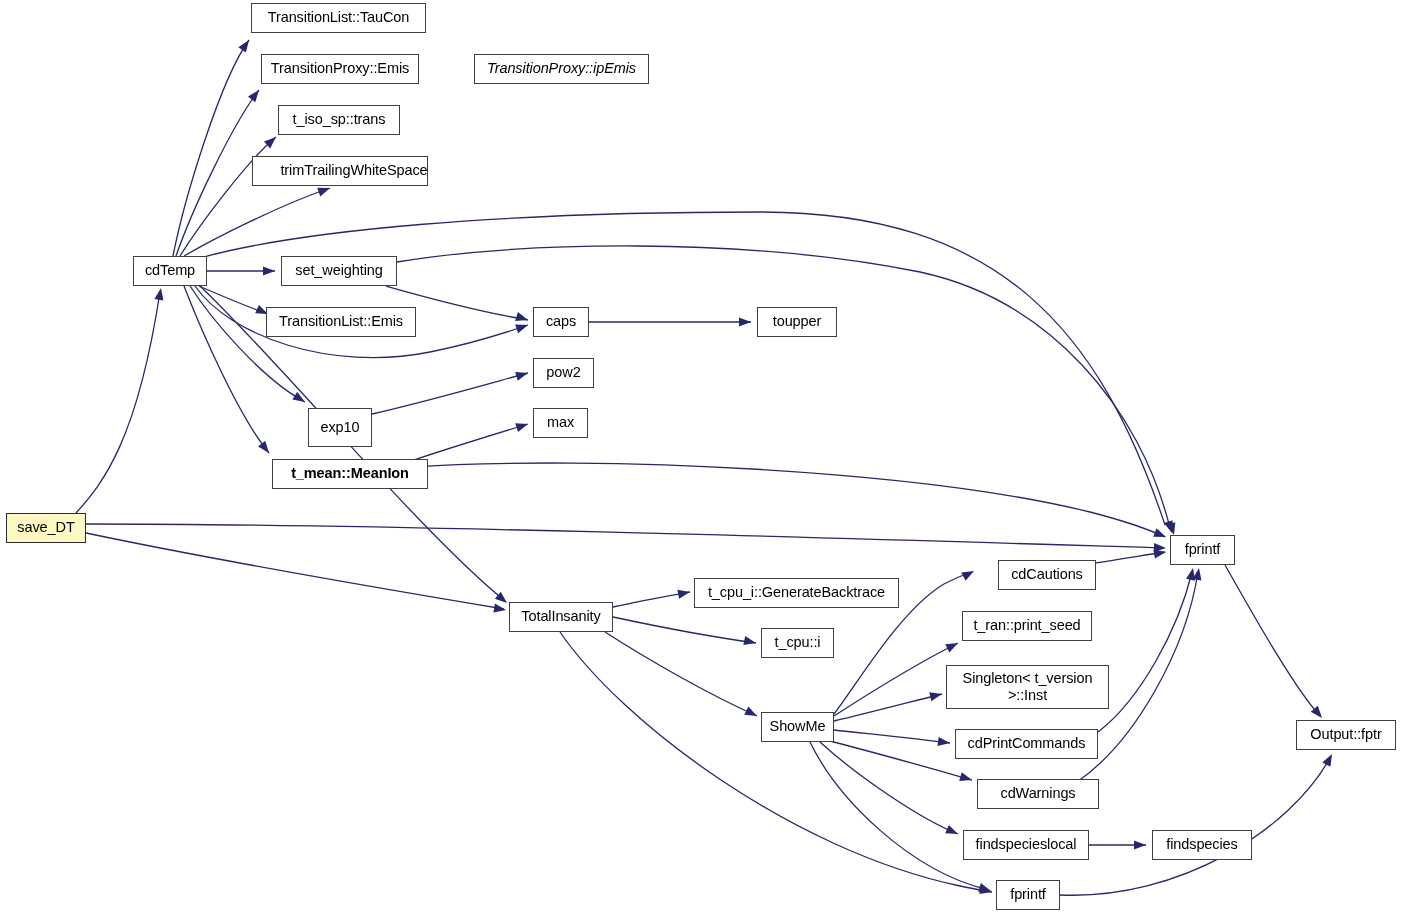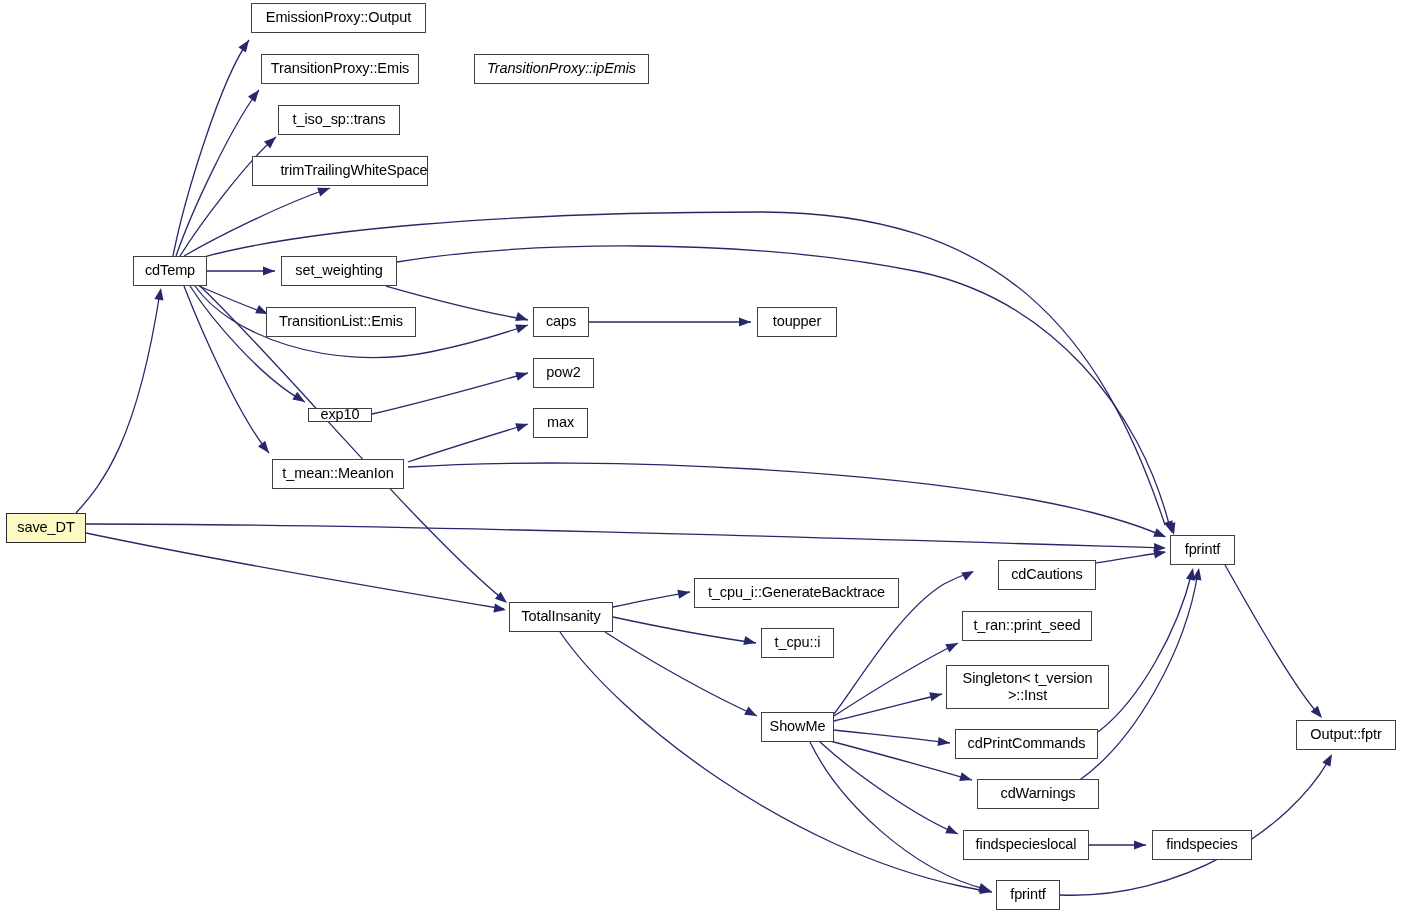--- a/index.html
+++ b/index.html
@@ -100,34 +100,34 @@
       <path d="M 1098,732 C 1140,700 1178,630 1192,572" class="edge" stroke="#27286b"></path>
       <polygon points="0,0 -12,-4.6 -12,4.6" class="arrowhead" fill="#27286b" transform="translate(1193,568) rotate(-78)"></polygon>
       <path d="M 1077,782 C 1135,742 1186,650 1198,572" class="edge" stroke="#27286b"></path>
       <polygon points="0,0 -12,-4.6 -12,4.6" class="arrowhead" fill="#27286b" transform="translate(1199,568) rotate(-80)"></polygon>
       <path d="M 1225,565 C 1256,620 1296,690 1320,716" class="edge" stroke="#27286b"></path>
       <polygon points="0,0 -12,-4.6 -12,4.6" class="arrowhead" fill="#27286b" transform="translate(1322,718) rotate(50)"></polygon>
       <path d="M 1060,895 C 1180,900 1290,830 1330,758" class="edge" stroke="#27286b"></path>
       <polygon points="0,0 -12,-4.6 -12,4.6" class="arrowhead" fill="#27286b" transform="translate(1332,754) rotate(-62)"></polygon>
     </svg>
   <div id="nodes-layer">
-      <div class="node" style="left: 251px; top: 3px; width: 175px; height: 30px;">EmissionProxy::Output</div>
+      <div class="node" style="left: 251px; top: 3px; width: 175px; height: 30px;">TransitionList::TauCon</div>
       <div class="node" style="left: 261px; top: 54px; width: 158px; height: 30px;">TransitionProxy::Emis</div>
       <div class="node" style="left: 474px; top: 54px; width: 175px; height: 30px; font-style: italic;">TransitionProxy::ipEmis</div>
       <div class="node" style="left: 278px; top: 105px; width: 122px; height: 30px;">t_iso_sp::trans</div>
       <div class="node" style="left: 252px; top: 156px; width: 176px; height: 30px; padding-left: 28px;">trimTrailingWhiteSpace</div>
       <div class="node" style="left: 133px; top: 256px; width: 74px; height: 30px;">cdTemp</div>
       <div class="node" style="left: 281px; top: 256px; width: 116px; height: 30px;">set_weighting</div>
       <div class="node" style="left: 266px; top: 307px; width: 150px; height: 30px;">TransitionList::Emis</div>
       <div class="node" style="left: 533px; top: 307px; width: 56px; height: 30px;">caps</div>
       <div class="node" style="left: 757px; top: 307px; width: 80px; height: 30px;">toupper</div>
       <div class="node" style="left: 533px; top: 358px; width: 61px; height: 30px;">pow2</div>
-      <div class="node" style="left: 308px; top: 408px; width: 64px; height: 14px;">exp10</div>
+      <div class="node" style="left: 308px; top: 408px; width: 64px; height: 39px;">exp10</div>
       <div class="node" style="left: 533px; top: 408px; width: 55px; height: 30px;">max</div>
-      <div class="node" style="left: 272px; top: 459px; width: 132px; height: 30px;">t_mean::MeanIon</div>
+      <div class="node" style="left: 272px; top: 459px; width: 156px; height: 30px; font-weight: bold;">t_mean::MeanIon</div>
       <div class="node root" style="left: 6px; top: 513px; width: 80px; height: 30px;">save_DT</div>
       <div class="node" style="left: 1170px; top: 535px; width: 65px; height: 30px;">fprintf</div>
       <div class="node" style="left: 998px; top: 560px; width: 98px; height: 30px;">cdCautions</div>
       <div class="node" style="left: 509px; top: 602px; width: 104px; height: 30px;">TotalInsanity</div>
       <div class="node" style="left: 694px; top: 578px; width: 205px; height: 30px;">t_cpu_i::GenerateBacktrace</div>
       <div class="node" style="left: 962px; top: 611px; width: 130px; height: 30px;">t_ran::print_seed</div>
       <div class="node" style="left: 761px; top: 628px; width: 73px; height: 30px;">t_cpu::i</div>
       <div class="node two-line" style="left: 946px; top: 665px; width: 163px; height: 44px;">Singleton&lt; t_version
 &gt;::Inst</div>
       <div class="node" style="left: 761px; top: 712px; width: 73px; height: 30px;">ShowMe</div>

